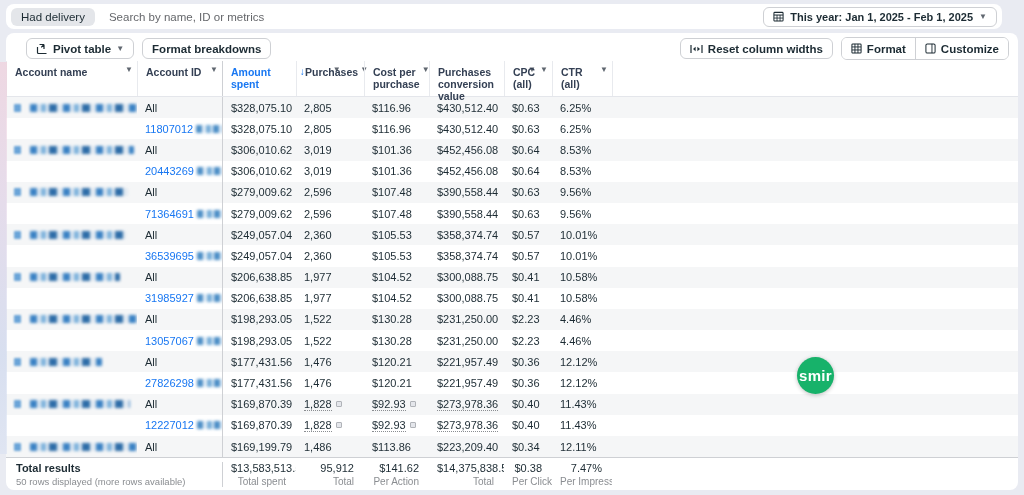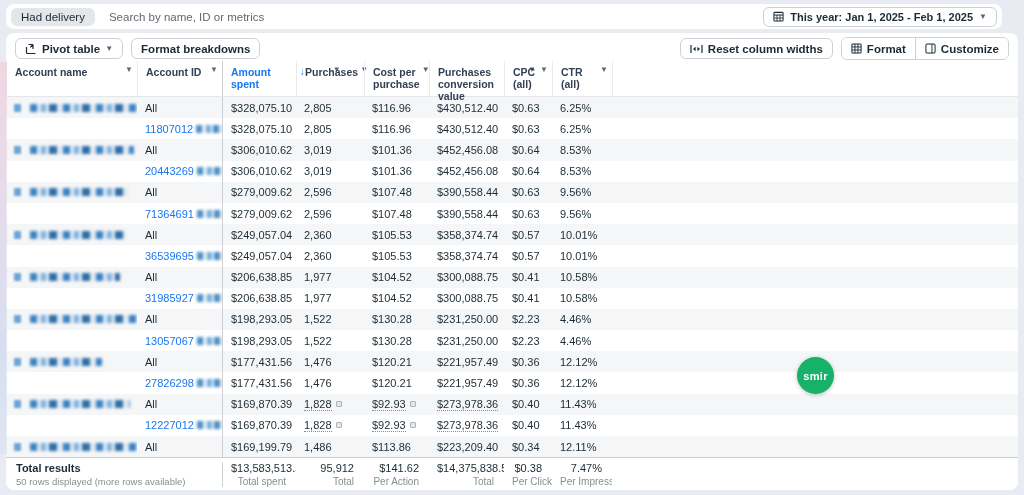--- a/index.html
+++ b/index.html
@@ -39,21 +39,21 @@
     background:#fff; border-radius:8px; overflow:hidden;
   }
   .edge-tint {
     position:absolute; left:0; top:62px; width:7px; height:392px; z-index:6;
     background:linear-gradient(180deg,#f2cbd8 0%,#e3d2e6 35%,#ccd7ee 75%,#d9e1f2 100%);
     opacity:.6; pointer-events:none;
   }
   
   .toolbar {
     height:27px; display:flex; align-items:center;
-    justify-content:space-between; padding:4px 9px 0 9px;
+    justify-content:space-between; padding:4px 9px 0 20px;
   }
   .tb-left, .tb-right { display:flex; align-items:center; gap:8px; }
   .btn {
     display:flex; align-items:center; gap:5px;
     border:1px solid #ced0d4; border-radius:6px; background:#fff;
     height:21px; padding:0 9px; font-size:11.5px; font-weight:bold;
     color:#1c2b33; white-space:nowrap; cursor:pointer;
   }
   .btn-group { display:flex; border:1px solid #ced0d4; border-radius:6px; overflow:hidden; }
   .btn-group .btn { border:none; border-radius:0; }
@@ -111,21 +111,21 @@
   .totals-t1 { font-size:11px; font-weight:bold; color:#1c2b33; }
   .totals-t2 { font-size:9.5px; color:#8a8d91; margin-top:2px; }
   .tcell { text-align:right; padding-right:10px; height:auto; }
   .tv { font-size:11px; color:#1c2b33; white-space:nowrap; }
   .tl { font-size:10px; color:#8a8d91; margin-top:2px; white-space:nowrap; }
   
   .presence {
     position:absolute; left:797px; top:357px; width:37px; height:37px;
     border-radius:50%; background:#17b26a; color:#fff; z-index:10;
     display:flex; align-items:center; justify-content:center;
-    font-size:11px; font-weight:bold; letter-spacing:.3px;
+    font-size:15px; font-weight:bold; letter-spacing:.3px;
     box-shadow:0 1px 4px rgba(0,0,0,.25);
   }
 </style>
 </head>
 <body>
 
 <div class="topbar">
   <span class="chip">Had delivery</span>
   <input class="search-input" placeholder="Search by name, ID or metrics" style="">
   <button class="date-btn">

